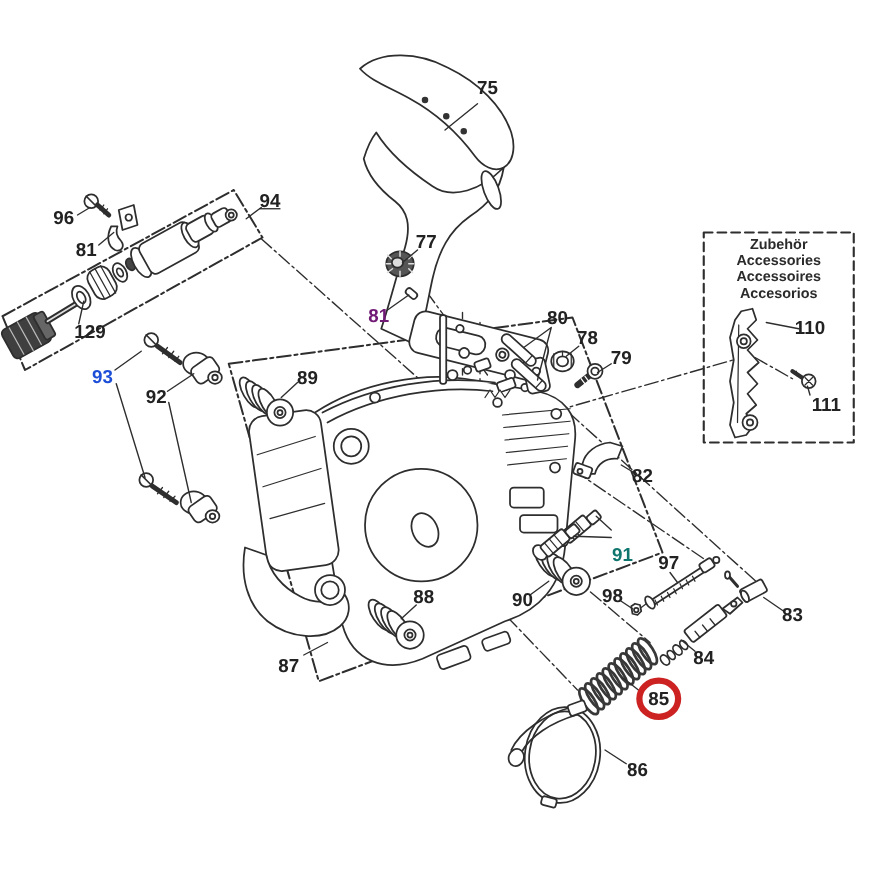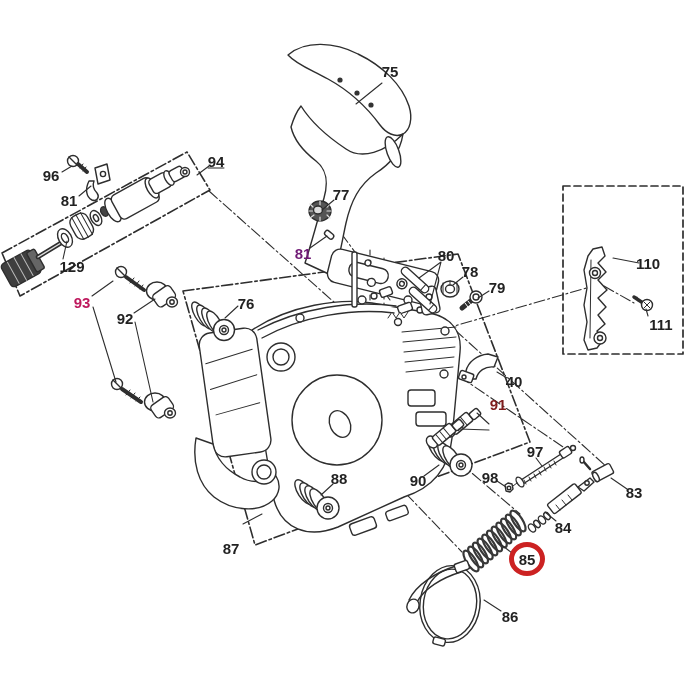--- a/index.html
+++ b/index.html
@@ -388,43 +388,49 @@
     <path d="M507,378 L497,372"></path>
     <path d="M627,489 L611,478"></path>
     <path d="M556,521 L545,512"></path>
     <path d="M498,542 L512,553"></path>
     <path d="M501,611 L484,600"></path>
     <path d="M639,263 L613,258"></path>
     <path d="M648,316 L646,309"></path>
   </g>
 </svg>
 
+<div class="accbox-text">
+  <div>Zubehör</div>
+  <div>Accessories</div>
+  <div>Accessoires</div>
+  <div>Accesorios</div>
+</div>
 
 <div id="labels">
       <div class="callout" style="left: 390px; top: 71px; color: rgb(34, 34, 34);">75</div>
       <div class="callout" style="left: 51px; top: 175px; color: rgb(34, 34, 34);">96</div>
       <div class="callout" style="left: 69px; top: 200px; color: rgb(34, 34, 34);">81</div>
       <div class="callout" style="left: 216px; top: 161px; color: rgb(34, 34, 34); text-decoration: underline;">94</div>
       <div class="callout" style="left: 56px; top: 266px; color: rgb(34, 34, 34); padding-left: 32px;">129</div>
-      <div class="callout" style="left: 82px; top: 302px; color: #be185d;">93</div>
+      <div class="callout" style="left: 82px; top: 302px; color: #1d4ed8;">93</div>
       <div class="callout" style="left: 125px; top: 318px; color: rgb(34, 34, 34);">92</div>
-      <div class="callout" style="left: 246px; top: 303px; color: rgb(34, 34, 34);">76</div>
+      <div class="callout" style="left: 246px; top: 303px; color: rgb(34, 34, 34);">89</div>
       <div class="callout" style="left: 341px; top: 194px; color: rgb(34, 34, 34);">77</div>
       <div class="callout" style="left: 303px; top: 253px; color: #701a75;">81</div>
       <div class="callout" style="left: 446px; top: 255px; color: rgb(34, 34, 34);">80</div>
       <div class="callout" style="left: 470px; top: 271px; color: rgb(34, 34, 34);">78</div>
       <div class="callout" style="left: 497px; top: 287px; color: rgb(34, 34, 34);">79</div>
       <div class="callout" style="left: 648px; top: 263px; color: rgb(34, 34, 34);">110</div>
       <div class="callout" style="left: 649px; top: 324px; color: rgb(34, 34, 34); margin-left: 12px;">111</div>
-      <div class="callout" style="left: 514px; top: 381px; color: rgb(34, 34, 34);">40</div>
-      <div class="callout" style="left: 498px; top: 404px; color: #7f1d1d;">91</div>
+      <div class="callout" style="left: 514px; top: 381px; color: rgb(34, 34, 34);">82</div>
+      <div class="callout" style="left: 498px; top: 444px; color: #0f766e;">91</div>
       <div class="callout" style="left: 535px; top: 451px; color: rgb(34, 34, 34);">97</div>
       <div class="callout" style="left: 490px; top: 477px; color: rgb(34, 34, 34);">98</div>
       <div class="callout" style="left: 339px; top: 478px; color: rgb(34, 34, 34);">88</div>
       <div class="callout" style="left: 418px; top: 480px; color: rgb(34, 34, 34);">90</div>
-      <div class="callout" style="left: 231px; top: 533px; color: rgb(34, 34, 34); margin-top: 15px;">87</div>
+      <div class="callout" style="left: 231px; top: 533px; color: rgb(34, 34, 34);">87</div>
       <div class="callout" style="left: 634px; top: 492px; color: rgb(34, 34, 34);">83</div>
       <div class="callout" style="left: 563px; top: 527px; color: rgb(34, 34, 34);">84</div>
       <div class="callout circled" style="left: 527px; top: 559px; color: rgb(34, 34, 34); border-color: rgb(204, 34, 34);">85</div>
       <div class="callout" style="left: 510px; top: 616px; color: rgb(34, 34, 34);">86</div>
     </div>
 
 </div>
 
 </body></html>

